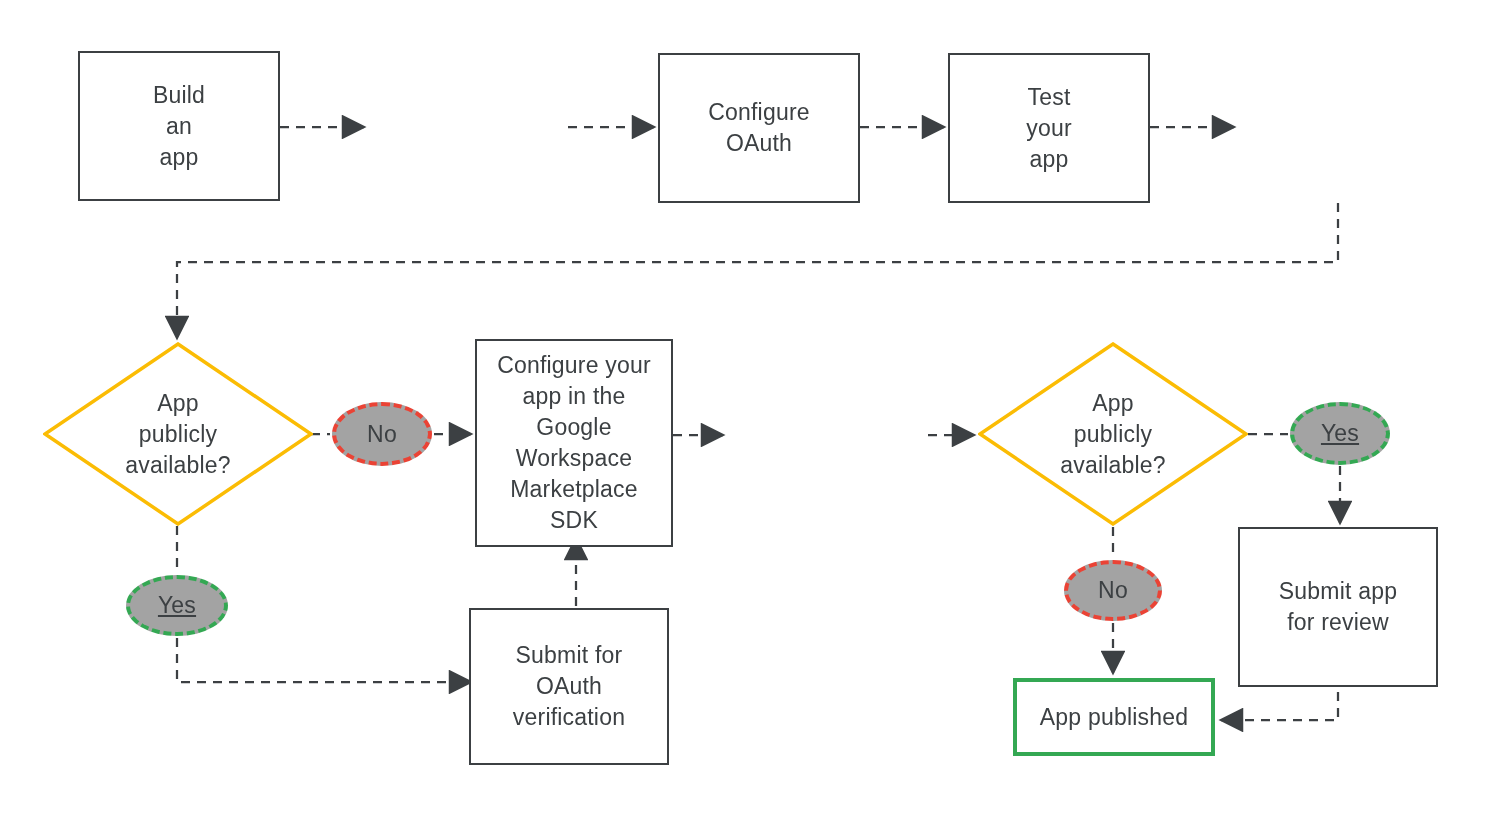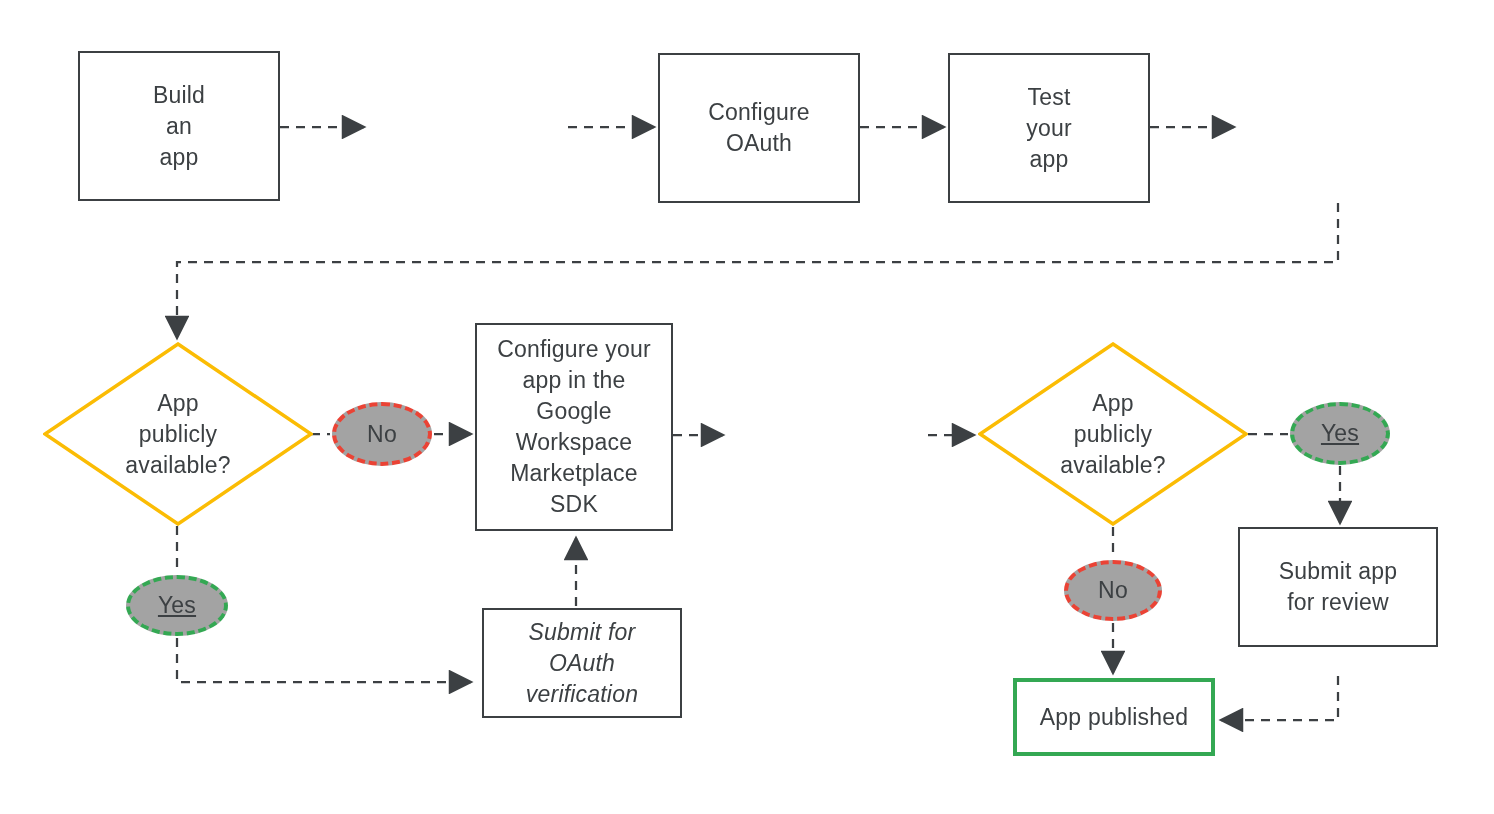--- a/index.html
+++ b/index.html
@@ -63,24 +63,24 @@
   }
   .oval.no{ border:4px dashed var(--red,#ea4335); }
   .oval.yes{ border:4px dashed var(--green,#34a853);text-decoration:underline; }
 
   
   .n-build   {left:78px;  top:51px;  width:202px; height:150px;}
   .n-setup   {left:368px; top:53px;  width:200px; height:150px;}
   .n-oauth   {left:658px; top:53px;  width:202px; height:150px;align-items:center;}
   .n-test    {left:948px; top:53px;  width:202px; height:150px;}
   .n-website {left:1238px;top:53px;  width:200px; height:150px;}
-  .n-sdk     {left:475px; top:323px; width:198px; height:208px;}
+  .n-sdk     {left:475px; top:339px; width:198px; height:208px;}
   .n-store   {left:727px; top:357px; width:201px; height:149px;}
-  .n-review  {left:1238px;top:527px; width:200px; height:120px;}
-  .n-verify  {left:482px; top:608px; width:200px; height:110px;font-style:italic;}
+  .n-review  {left:1238px;top:527px; width:200px; height:160px;}
+  .n-verify  {left:469px; top:608px; width:200px; height:157px;}
   .n-published{left:1013px;top:678px;width:202px; height:78px;}
   .d-1       {left:43px;  top:342px; width:270px; height:184px;}
   .d-2       {left:978px; top:342px; width:270px; height:184px;}
   .o-no1     {left:332px; top:402px; width:100px; height:64px;}
   .o-yes1    {left:126px; top:575px; width:102px; height:61px;}
   .o-yes2    {left:1290px;top:402px; width:100px; height:63px;}
   .o-no2     {left:1064px;top:560px; width:98px;  height:61px;}
 </style>
 </head>
 <body>

